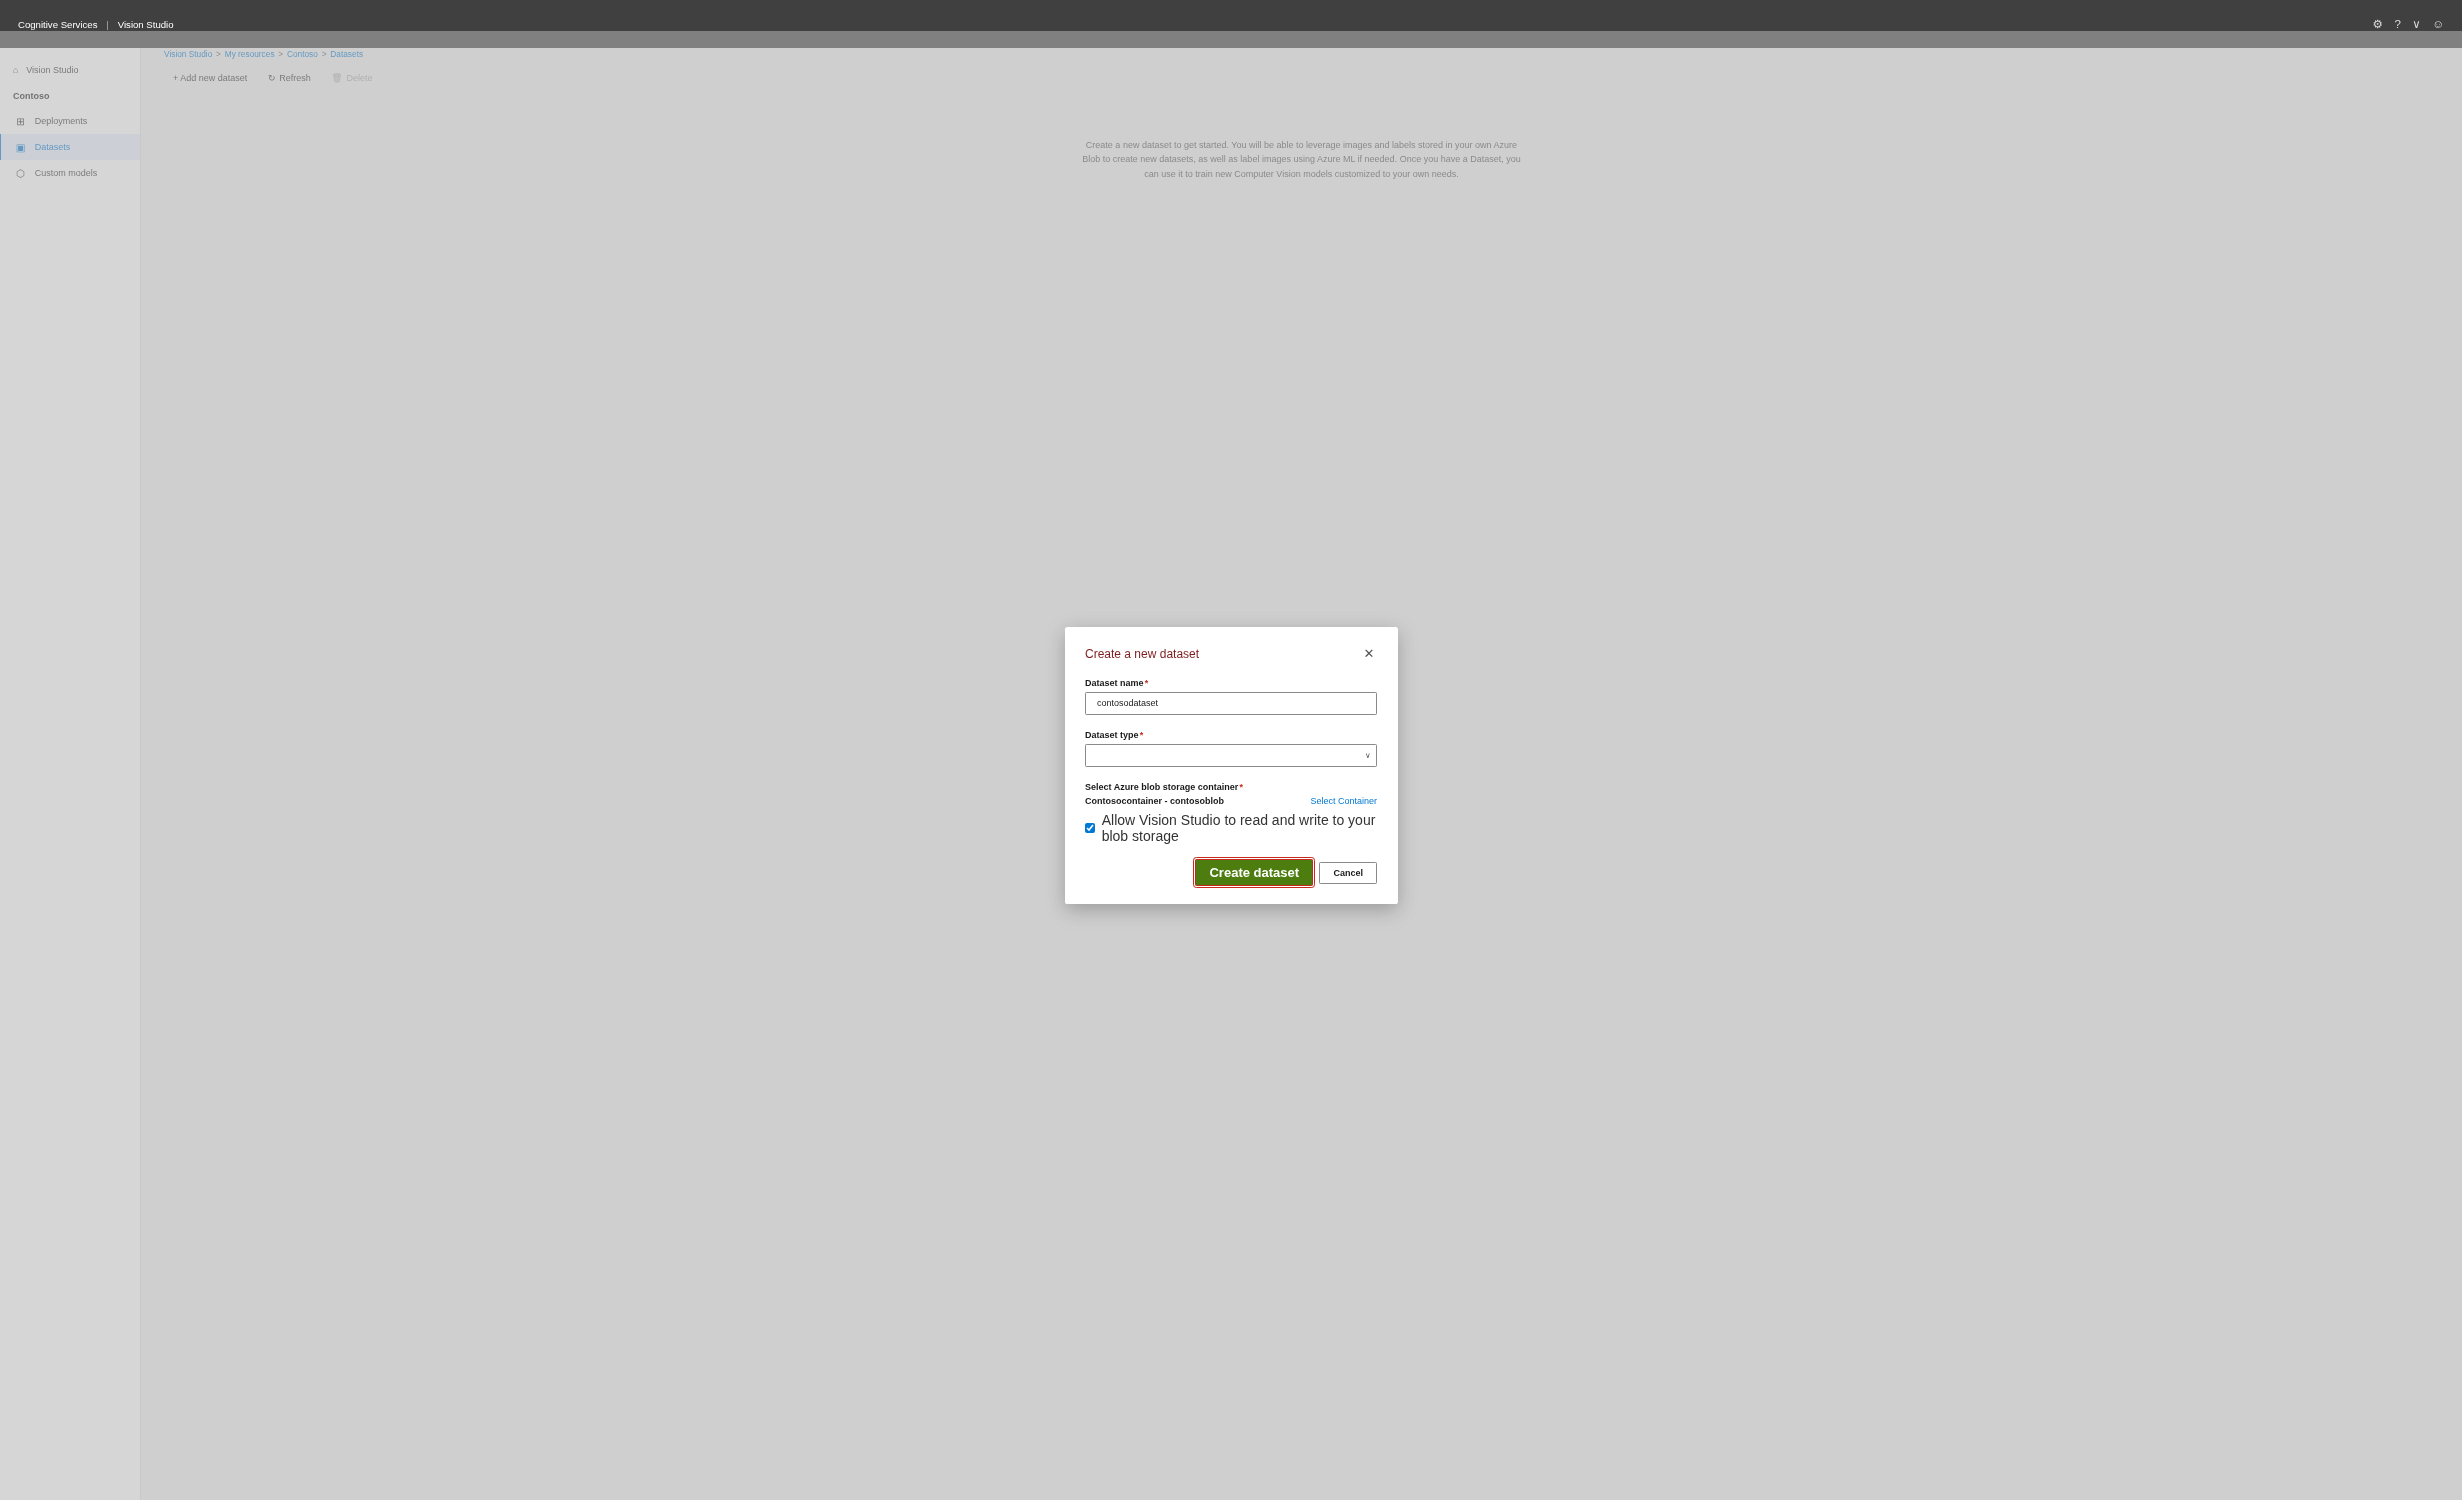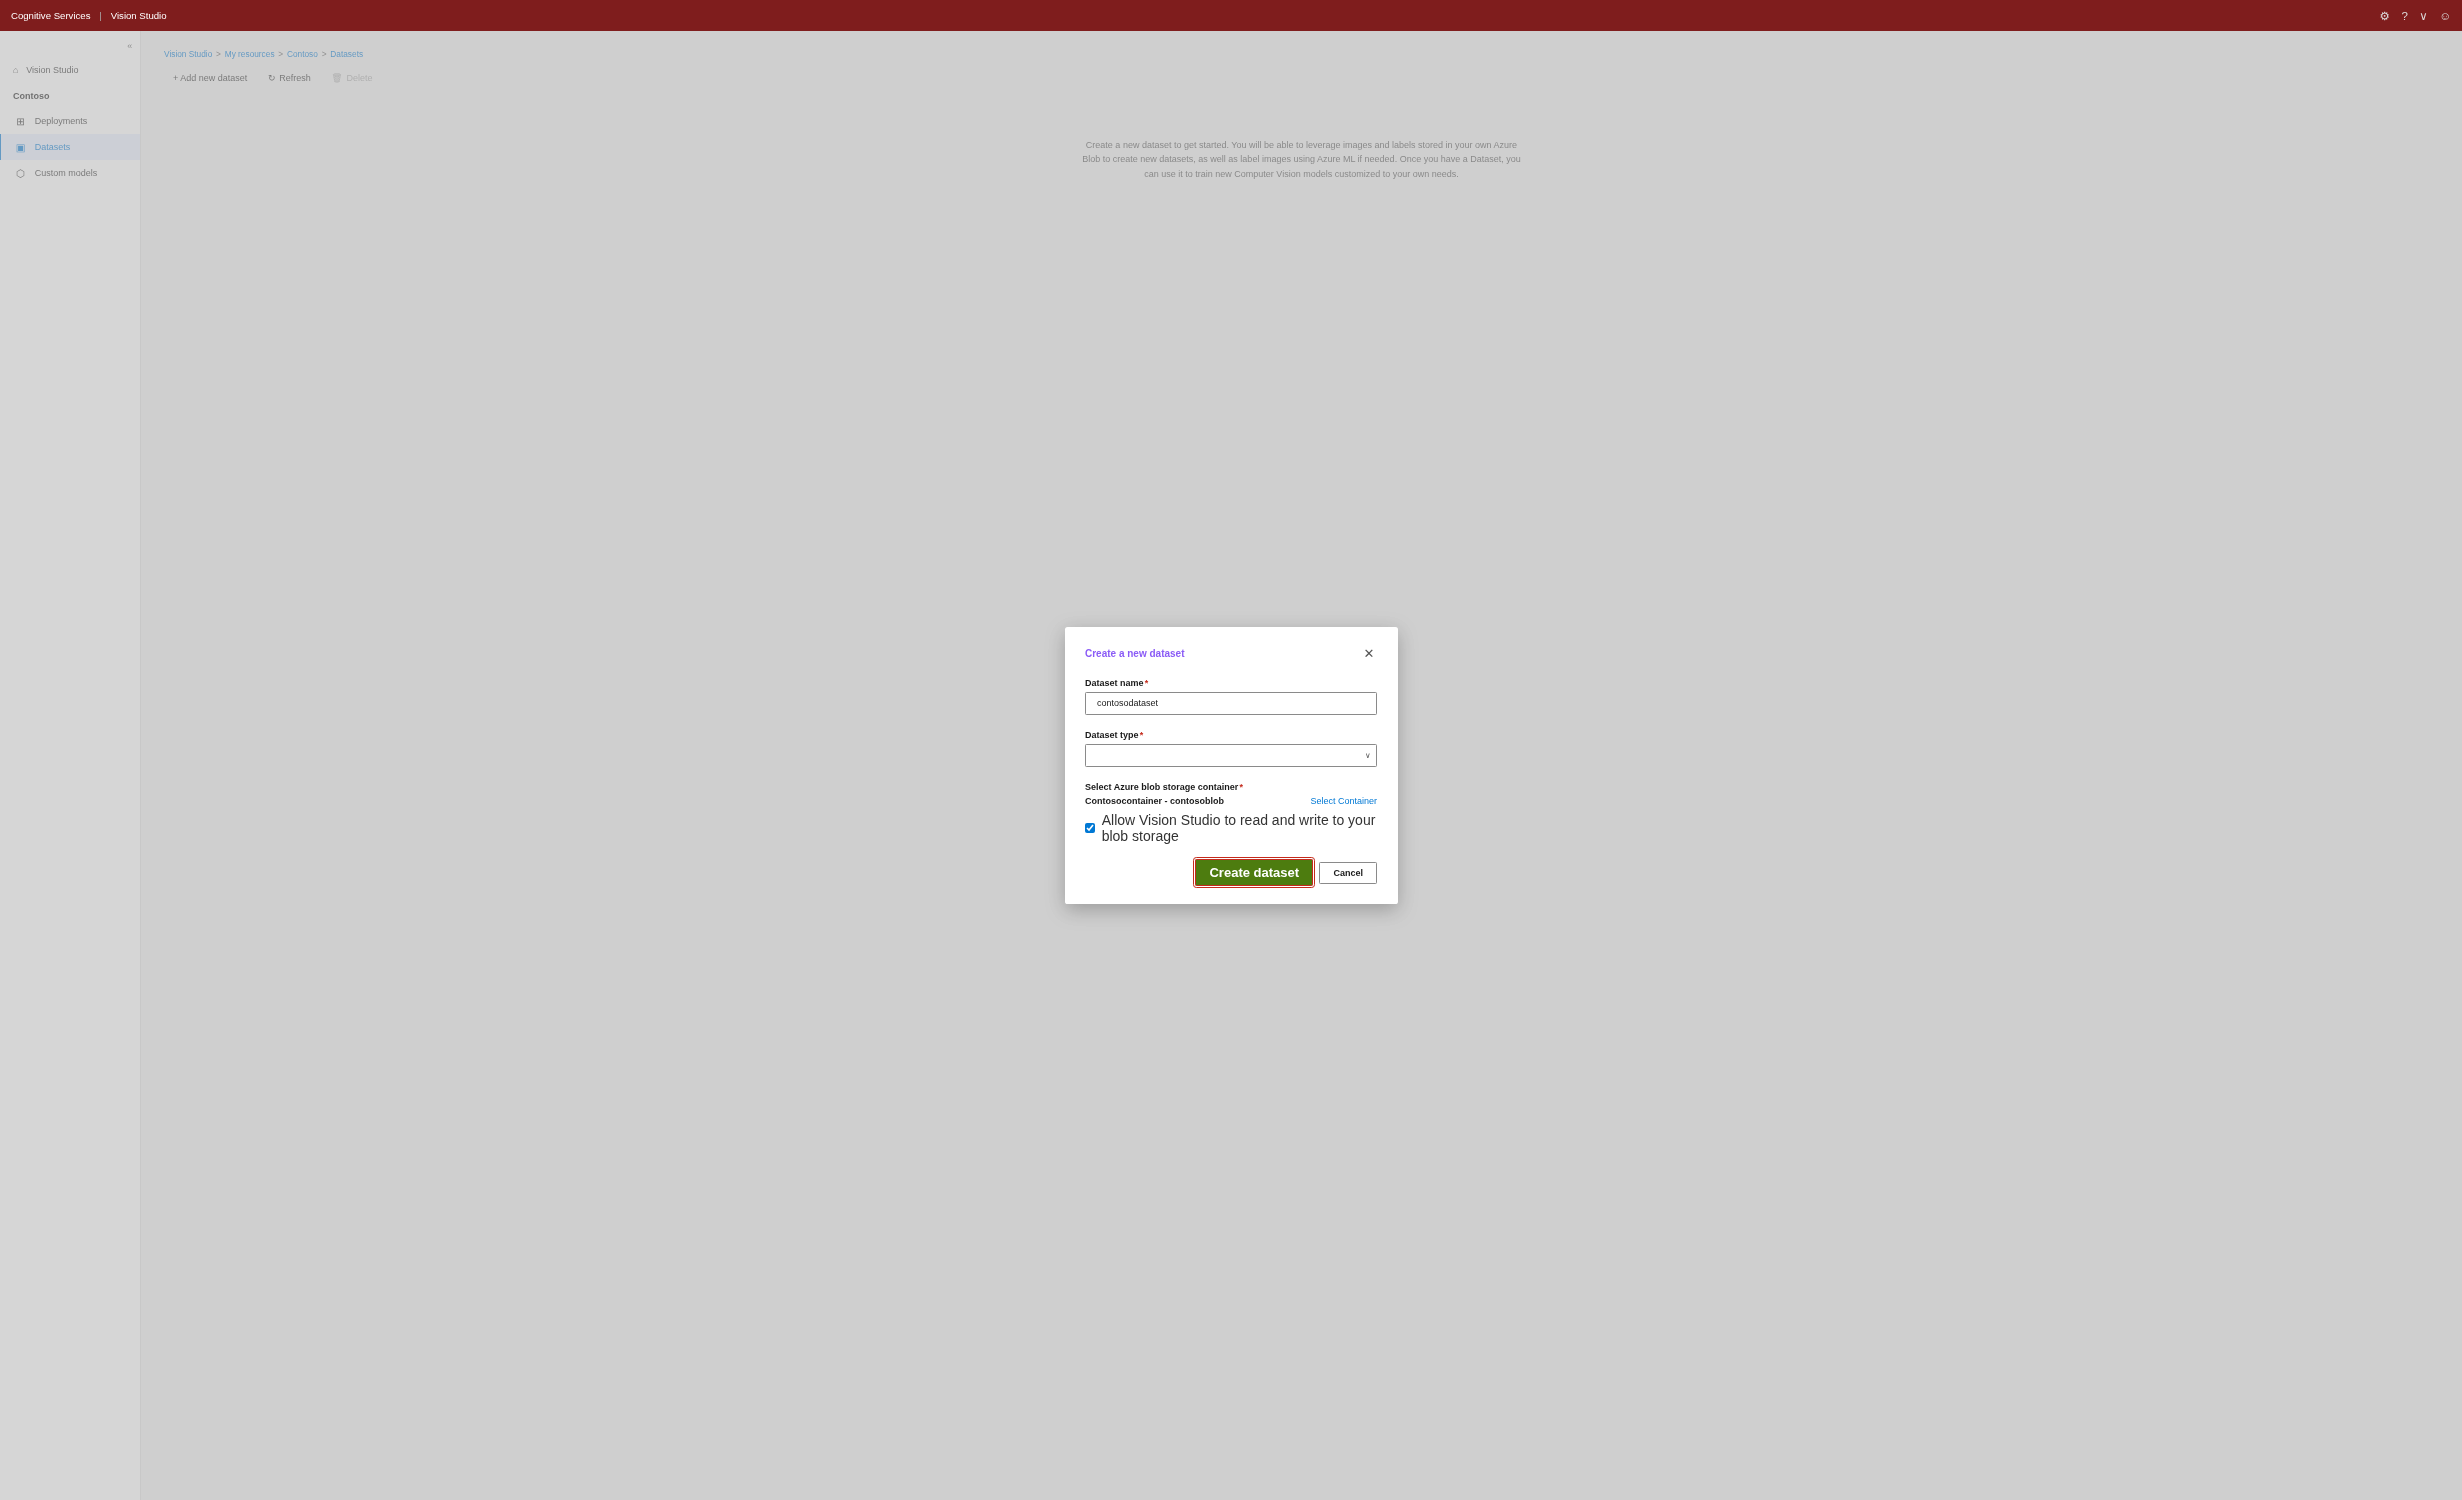--- a/index.html
+++ b/index.html
@@ -1,25 +1,25 @@
 <!DOCTYPE html>
 <html style="font-size:10.3px"><head>
   <meta charset="utf-8">
   <style>
     * { box-sizing: border-box; margin: 0; padding: 0; }
     body { font-family: 'Segoe UI', Arial, sans-serif; background: #f0f0f0; height: 100vh; overflow: hidden; }
 
     
     .topbar {
-      background: #7f1d1d;
+      background: #404040;
       color: white;
-      height: 31px;
-      display: flex;
-      align-items: center;
-      padding: 0 11px;
+      height: 48px;
+      display: flex;
+      align-items: center;
+      padding: 0 18px;
       justify-content: space-between;
       position: fixed;
       top: 0; left: 0; right: 0;
       z-index: 100;
     }
     .topbar-left {
       display: flex;
       align-items: center;
       gap: 5.1px;
       font-size: 9.6px;
@@ -164,23 +164,23 @@
       padding: 18px 20.5px 18px;
       position: relative;
     }
     .modal-header {
       display: flex;
       align-items: center;
       justify-content: space-between;
       margin-bottom: 15.4px;
     }
     .modal-title {
-      font-size: 10px;
-      font-weight: 700;
-      color: #8b5cf6;
+      font-size: 12px;
+      font-weight: 400;
+      color: #7f1d1d;
     }
     .modal-close {
       background: none;
       border: none;
       font-size: 13px;
       cursor: pointer;
       color: #555;
       line-height: 1;
       padding: 2.6px;
     }

